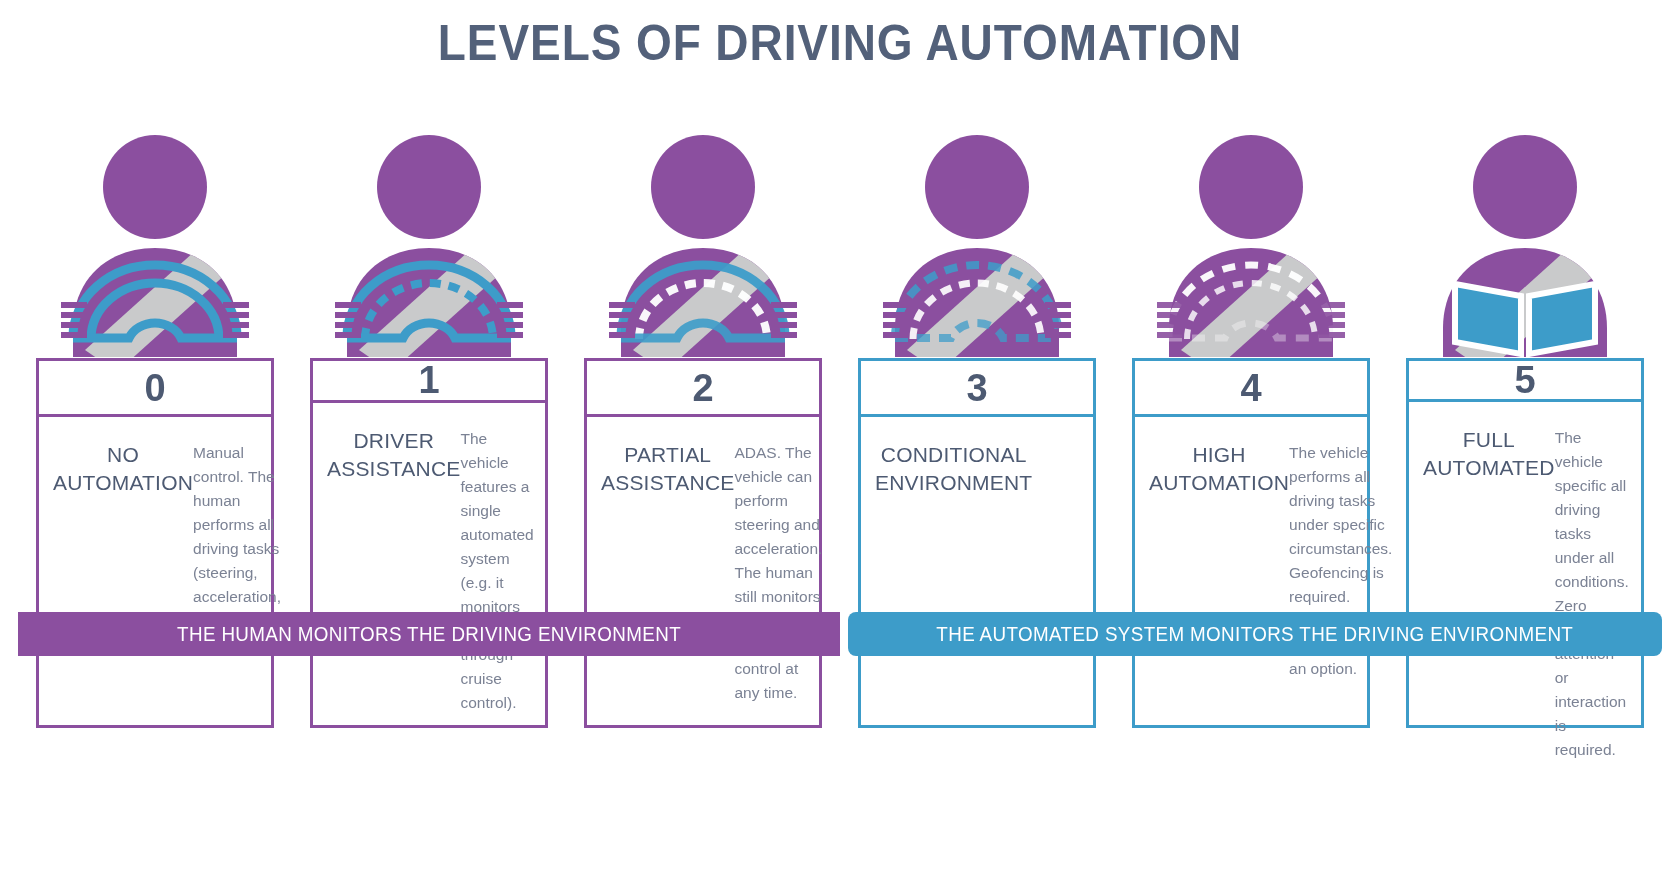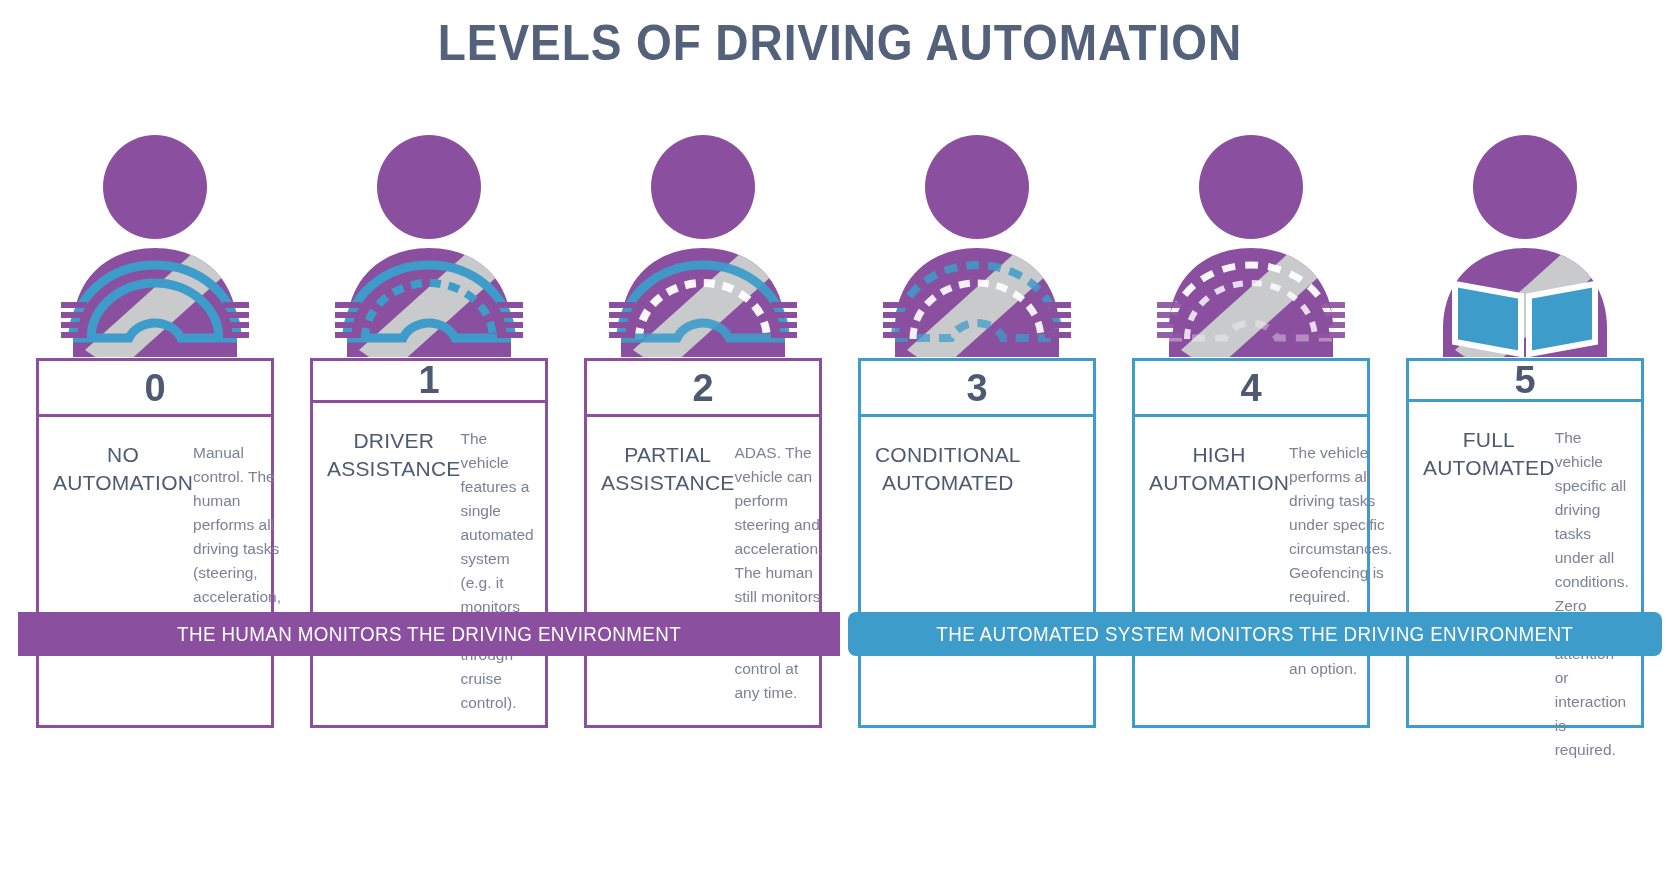--- a/index.html
+++ b/index.html
@@ -354,21 +354,21 @@
 ASSISTANCE</div>
             <div class="card-desc">ADAS. The vehicle can perform steering and acceleration. The human still monitors all tasks and can take control at any time.</div>
           </div>
         </div>
       </div>
       <div class="card-slot">
         <div class="card blue">
           <div class="card-num">3</div>
           <div class="card-body">
             <div class="card-title">CONDITIONAL
-AUTOMATED</div>
+ENVIRONMENT</div>
           </div>
         </div>
       </div>
       <div class="card-slot">
         <div class="card blue">
           <div class="card-num">4</div>
           <div class="card-body">
             <div class="card-title">HIGH
 AUTOMATION</div>
             <div class="card-desc">The vehicle performs all driving tasks under specific circumstances. Geofencing is required. Human override is still an option.</div>

